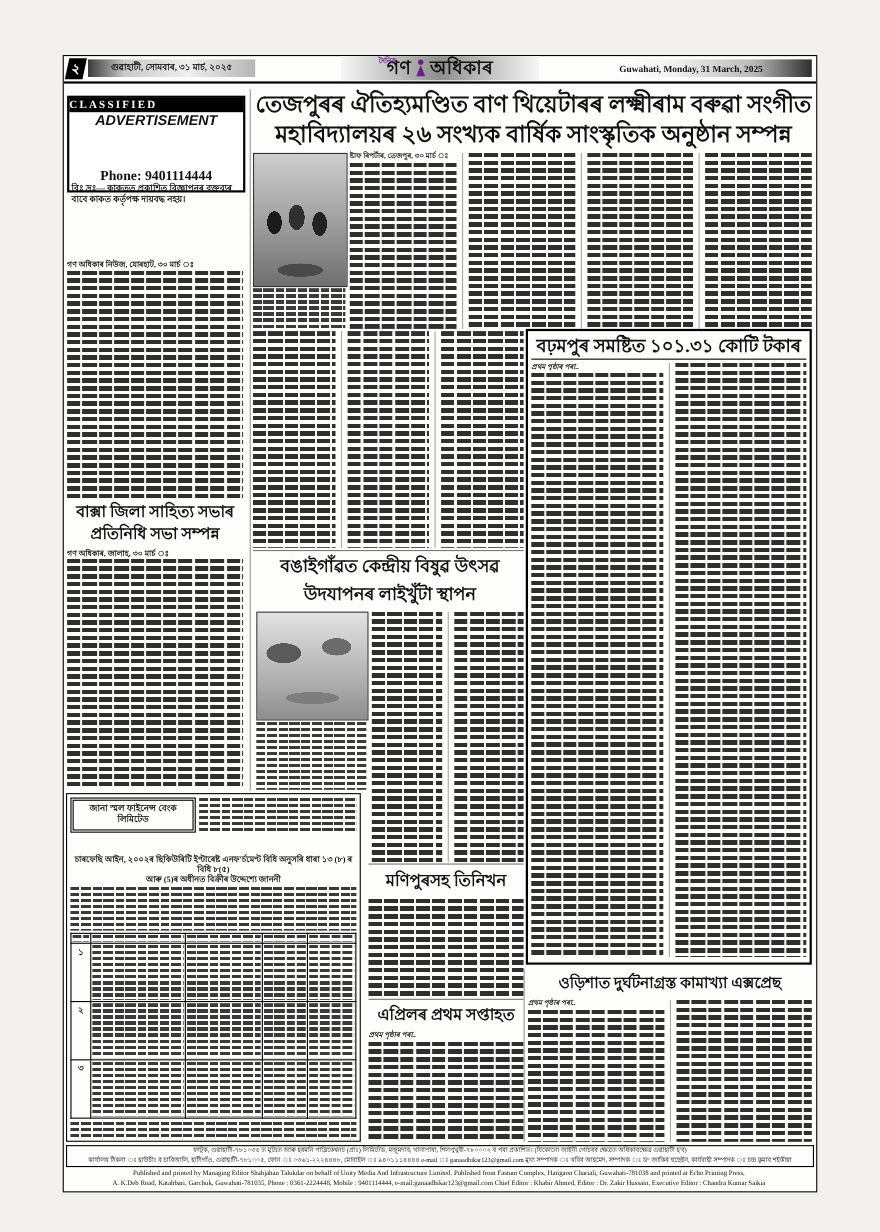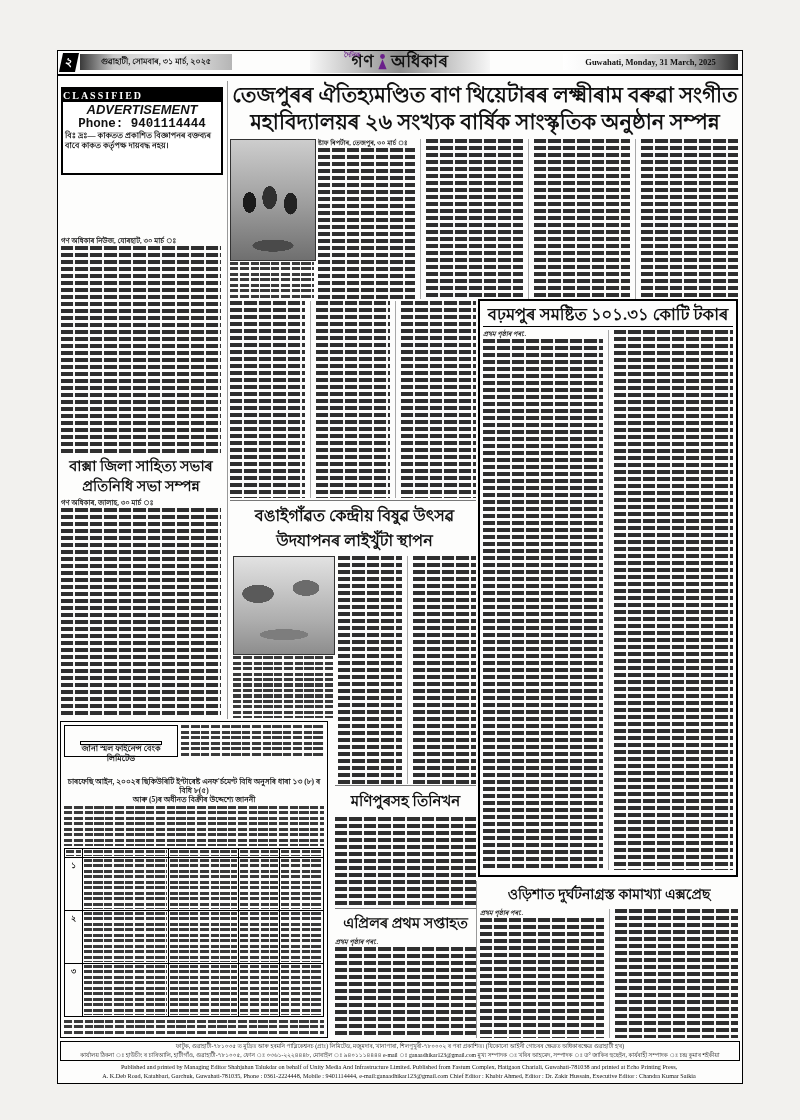--- a/index.html
+++ b/index.html
@@ -32,31 +32,31 @@
   .datebar-left{left:22px;top:3px;width:152px;height:16px;line-height:16px;
       background:linear-gradient(90deg,#3a3a3a 0,#c9c9c9 22%,#efefef 60%,#b5b5b5 100%);
       font-size:8px;font-weight:bold;text-align:center;}
   .logobar{left:252px;top:0px;width:180px;height:22px;
       background:linear-gradient(90deg,#f6f6f6,#8f8f8f 50%,#f6f6f6);
       display:flex;align-items:center;justify-content:center;gap:3px;}
   .logoword{font-size:17px;font-weight:bold;letter-spacing:.5px;}
   .dainik{position:absolute;left:34px;top:-1px;font-size:6.5px;color:#6a1f8a;font-weight:bold;}
   .datebar-right{left:505px;top:3px;width:175px;height:16px;line-height:16px;
       background:linear-gradient(270deg,#2e2e2e 0,#b9b9b9 30%,#efefef 70%,#fff);
-      font-size:8.5px;font-weight:bold;text-align:center;}
+      font-size:8.5px;font-weight:bold;}
   .mastrule{left:0;top:23px;width:684px;border-top:2px solid #000;}
 
   
   .classified{left:3px;top:36px;width:158px;height:84px;border:2px solid #000;background:#fff;}
   .cl-head{background:#000;color:#fff;text-align:left;font-size:10px;font-weight:bold;
            letter-spacing:2px;height:13px;line-height:13px;}
   .cl-adv{font-style:italic;font-weight:bold;font-size:13px;text-align:center;line-height:15px;
           font-family:"Liberation Sans",sans-serif;}
   .cl-phone{font-weight:bold;font-size:12.5px;text-align:center;line-height:14px;
-          font-family:Liberation Mono, monospace;}
+          font-family:Liberation Serif, serif;margin-top:36px;}
   .cl-note{font-size:8px;font-weight:bold;line-height:10px;padding:0 2px;}
 
   .headline{font-weight:bold;text-align:center;}
   .hairline{border-top:1px solid #777;}
   .vrule{border-left:1px solid #999;}
 
   
   .photo{border:1px solid #333;}
   .photo1{background:
      radial-gradient(ellipse 11px 17px at 22% 52%, #1b1b1b 60%, rgba(0,0,0,0) 61%),
@@ -74,21 +74,21 @@
   .rbox{left:420px;top:248px;width:260px;height:578px;border:2px solid #000;
         padding:2px 3px;box-sizing:border-box;background:#fdfdfc;}
   .rbox-h{font-size:16.5px;font-weight:bold;text-align:center;height:23px;line-height:23px;
           border-bottom:1px solid #000;margin-bottom:3px;}
 
   
   .notice{left:2px;top:670px;width:268px;height:317px;border:1px solid #000;
           padding:3px;box-sizing:border-box;background:#fdfdfc;}
   .n-head{display:flex;height:32px;gap:3px;}
   .n-logo{width:112px;border:1px solid #000;display:flex;}
-  .n-logo-in{border:1px solid #000;margin:15px;flex:1;text-align:center;font-weight:bold;
+  .n-logo-in{border:1px solid #000;margin:1px;flex:1;text-align:center;font-weight:bold;
              font-size:8px;line-height:10px;padding-top:2px;}
   .n-addr{flex:1;}
   .n-title{font-size:7.5px;font-weight:bold;text-align:center;line-height:9px;}
   .n-table{width:100%;border-collapse:collapse;margin-top:2px;}
   .n-table td{border:1px solid #000;padding:1px;vertical-align:top;}
   .serial{font-size:8px;font-weight:bold;text-align:center;width:16px;}
 
   .strip{left:2px;top:990px;width:678px;height:18px;border:1px solid #000;text-align:center;}
   .stripline{font-size:5.8px;line-height:8.5px;white-space:nowrap;overflow:hidden;}
   .engline{font-size:6.2px;line-height:9px;text-align:center;white-space:nowrap;overflow:hidden;}

